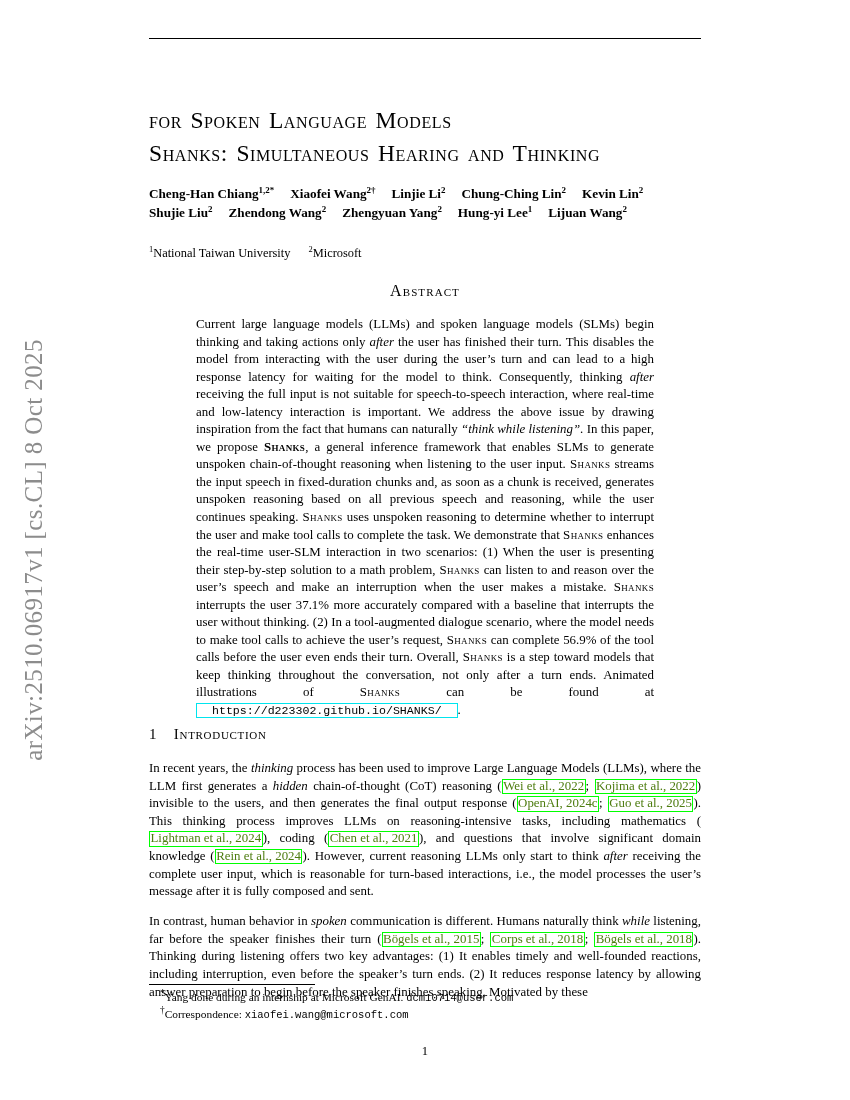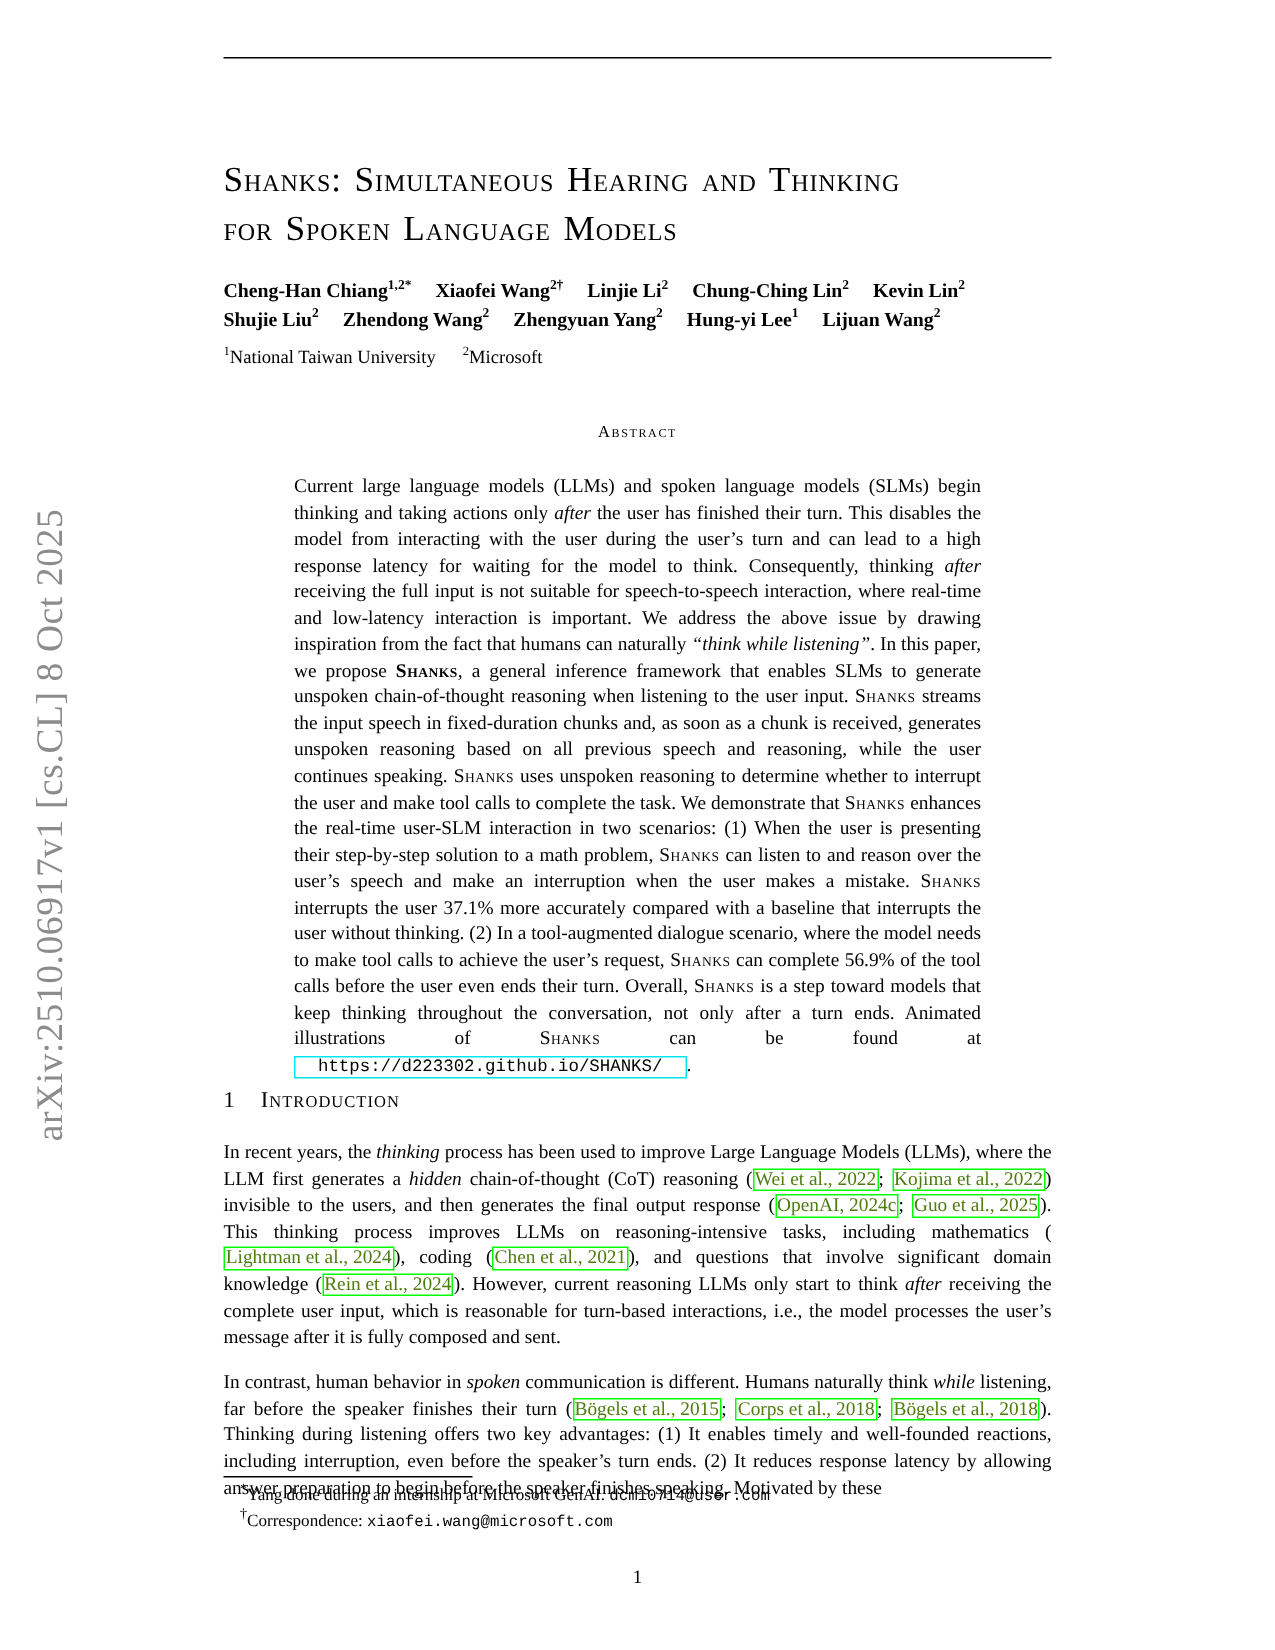--- a/index.html
+++ b/index.html
@@ -87,34 +87,34 @@
   .author-line {
     font-size: 13.2px;
     line-height: 19px;
     font-weight: bold;
     white-space: nowrap;
   }
   .author-name { margin-right: 16px; }
   .author-name:last-child { margin-right: 15px; }
   sup { font-size: 0.68em; vertical-align: super; line-height: 0; }
   .affil-line {
-    margin-top: 8px;
+    margin-top: 23px;
     font-size: 12.4px;
     line-height: 16px;
   }
   .affil-item { margin-right: 18px; }
 
   
   #abstract-heading {
     position: absolute;
     left: 0;
     top: 282px;
     width: 552px;
     text-align: center;
-    font-size: 11px;
+    font-size: 16px;
     font-variant: small-caps;
     letter-spacing: 1.1px;
   }
   #abstract-body {
     position: absolute;
     left: 47px;
     top: 316px;
     width: 458px;
     font-size: 12.9px;
     line-height: 17.55px;
@@ -215,22 +215,22 @@
   <div class="stamp-text">arXiv:2510.06917v1  [cs.CL]  8 Oct 2025</div>
 </div>
 
 <div id="page">
 
   <div id="running-header">
     <div class="hdr-rule"></div>
   </div>
 
   <h1 id="paper-title" style="margin:0;font-weight:normal;">
+    <span style="display: block;">for Spoken Language Models</span>
     <span style="display: block;">Shanks: Simultaneous Hearing and Thinking</span>
-    <span style="display: block;">for Spoken Language Models</span>
   </h1>
 
   <div id="author-block">
     <div class="author-line" id="auth1"><span class="author-name"><span>Cheng-Han Chiang</span><sup>1,2*</sup></span><span class="author-name"><span>Xiaofei Wang</span><sup>2†</sup></span><span class="author-name"><span>Linjie Li</span><sup>2</sup></span><span class="author-name"><span>Chung-Ching Lin</span><sup>2</sup></span><span class="author-name"><span>Kevin Lin</span><sup>2</sup></span></div>
     <div class="author-line" id="auth2"><span class="author-name"><span>Shujie Liu</span><sup>2</sup></span><span class="author-name"><span>Zhendong Wang</span><sup>2</sup></span><span class="author-name"><span>Zhengyuan Yang</span><sup>2</sup></span><span class="author-name"><span>Hung-yi Lee</span><sup>1</sup></span><span class="author-name"><span>Lijuan Wang</span><sup>2</sup></span></div>
     <div class="affil-line" id="affils"><span class="affil-item"><sup>1</sup><span>National Taiwan University</span></span><span class="affil-item"><sup>2</sup><span>Microsoft</span></span></div>
   </div>
 
   <div id="abstract-heading">Abstract</div>
   <div id="abstract-body">

